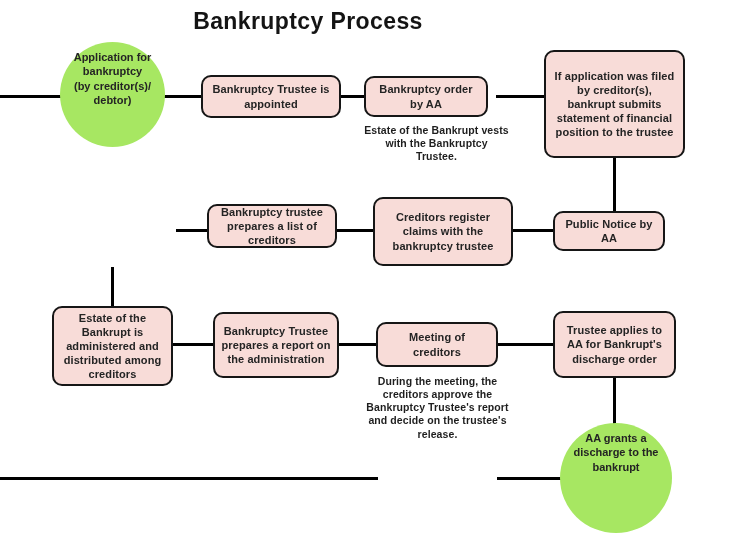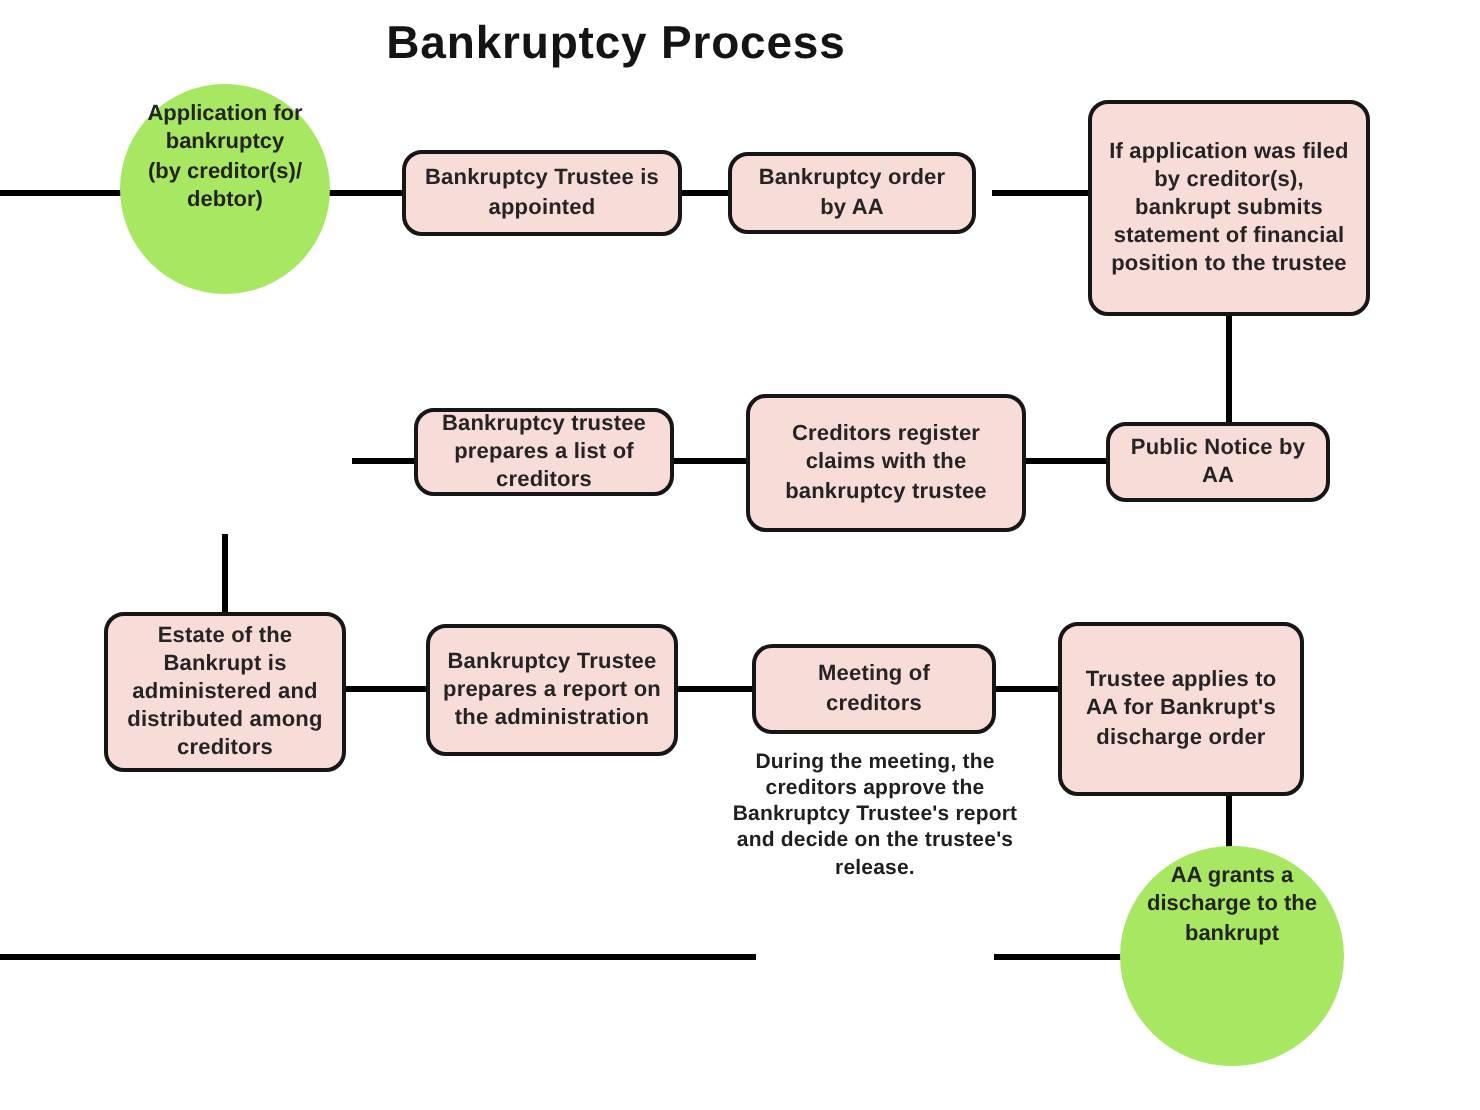--- a/index.html
+++ b/index.html
@@ -107,20 +107,21 @@
   </div>
 
   <div class="box" style="left:201px;top:75px;width:140px;height:43px">
     <span>Bankruptcy Trustee is appointed</span>
   </div>
 
   <div class="box" style="left:364px;top:76px;width:124px;height:41px">
     <span>Bankruptcy order by AA</span>
   </div>
 
+  <div class="note" style="left:364px;top:124px;width:145px">Estate of the Bankrupt vests with the Bankruptcy Trustee.</div>
 
   <div class="box" style="left:544px;top:50px;width:141px;height:108px">
     <span>If application was filed by creditor(s), bankrupt submits statement of financial position to the trustee</span>
   </div>
 
 
   <div class="box" style="left:207px;top:204px;width:130px;height:44px">
     <span>Bankruptcy trustee prepares a list of creditors</span>
   </div>
 
@@ -139,21 +140,21 @@
   <div class="box" style="left:213px;top:312px;width:126px;height:66px">
     <span>Bankruptcy Trustee prepares a report on the administration</span>
   </div>
 
   <div class="box" style="left:376px;top:322px;width:122px;height:45px">
     <span>Meeting of creditors</span>
   </div>
 
   <div class="note" style="left:360px;top:375px;width:155px">During the meeting, the creditors approve the Bankruptcy Trustee's report and decide on the trustee's release.</div>
 
-  <div class="box" style="left:529px;top:311px;width:123px;height:87px">
+  <div class="box" style="left:553px;top:311px;width:123px;height:67px">
     <span>Trustee applies to AA for Bankrupt's discharge order</span>
   </div>
 
 
   <div class="circle" style="left:560px;top:423px;width:112px;height:110px">
     <span>AA grants a discharge to the bankrupt</span>
   </div>
 
 </div>
 

